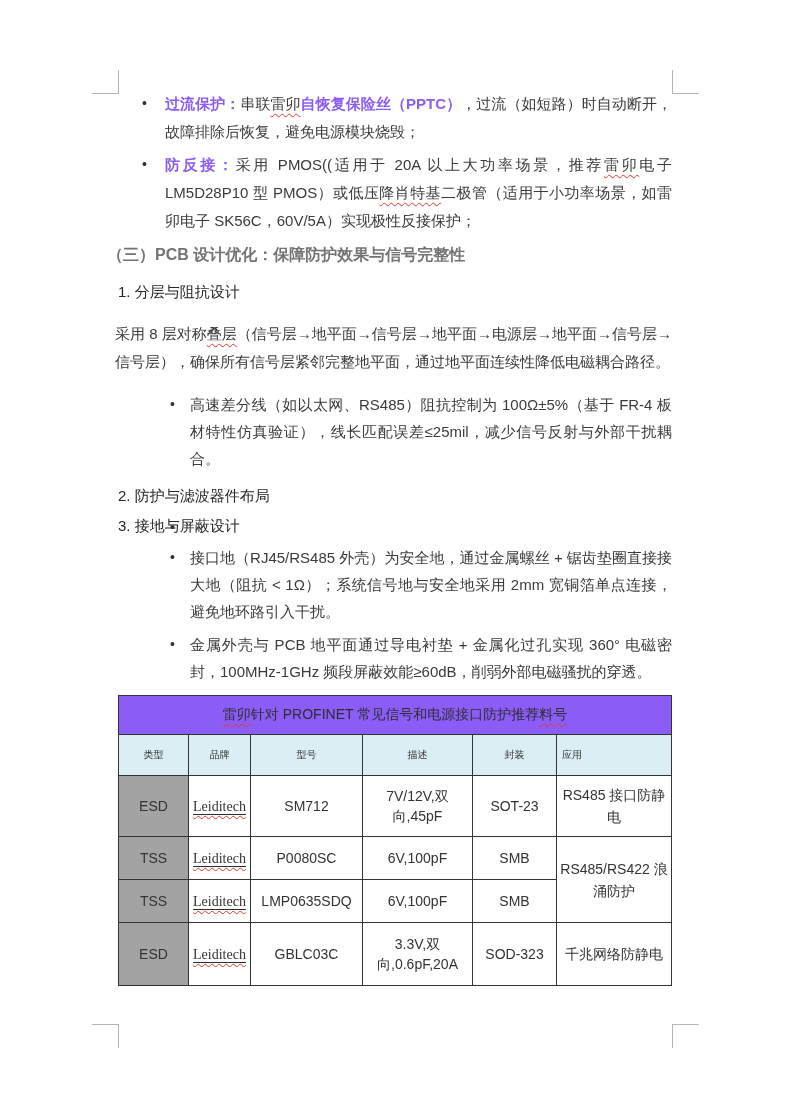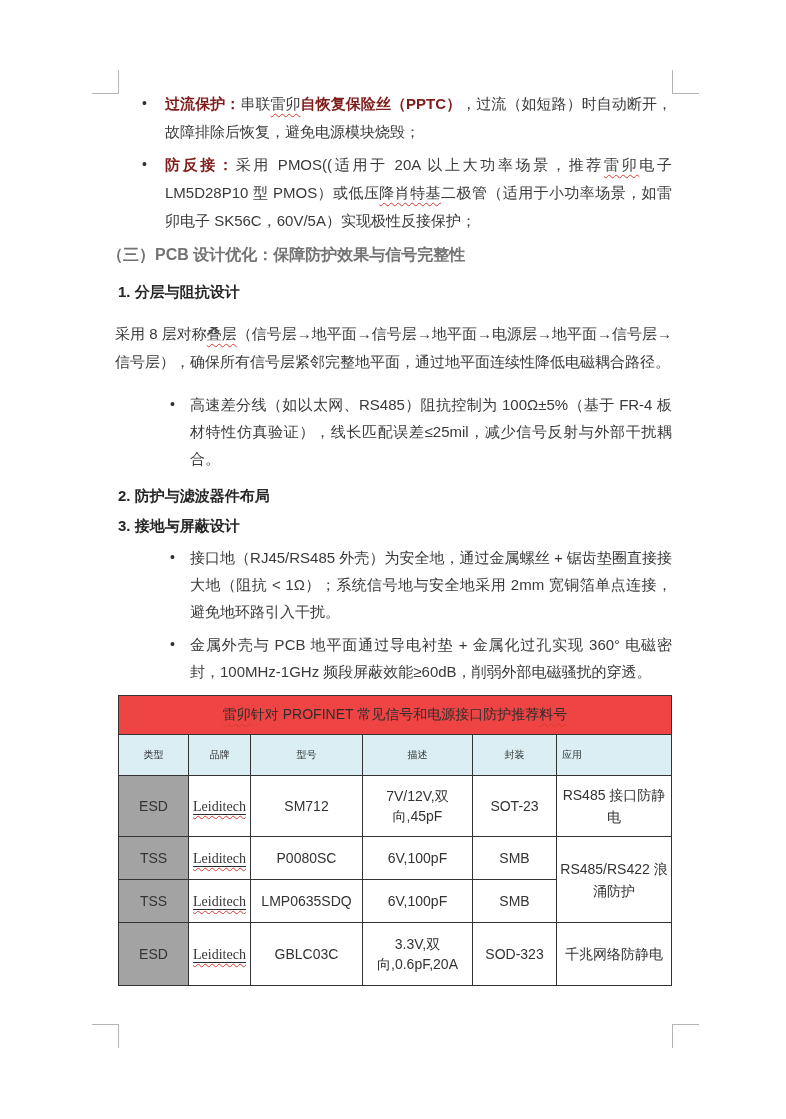--- a/index.html
+++ b/index.html
@@ -20,25 +20,25 @@
 
   .content{position:absolute;left:0;top:0;width:786px;padding-top:90px;}
 
   
   .b1,.b2,.para{font-size:15px;line-height:27px;text-align:justify;position:relative;}
   .b1{margin-left:138px;width:534px;padding-left:27px;box-sizing:border-box;}
   .b2{margin-left:166px;width:506px;padding-left:24px;box-sizing:border-box;}
   .para{margin-left:115px;width:557px;}
   .marker{position:absolute;left:4px;top:0;color:#303030;font-size:14px;}
   .h3x{margin:8px 0 0 107px;font-size:16px;line-height:26px;font-weight:bold;color:#737373;}
-  .h4x{margin:12px 0 0 118px;font-size:15px;line-height:24px;font-weight:bold;color:#262626;}
+  .h4x{margin:12px 0 0 118px;font-size:15px;line-height:24px;font-weight:normal;color:#262626;}
   .mt6{margin-top:6px;}
   .mt8{margin-top:16px;}
   .mt2{margin-top:2px;}
-  .bold{font-weight:bold;color:#7f1d1d;}
+  .bold{font-weight:bold;color:#8b5cf6;}
   .wavy{
     text-decoration:underline;
     text-decoration-style:wavy;
     text-decoration-color:#d93b2f;
     text-decoration-thickness:1px;
     text-underline-offset:4px;
     text-decoration-skip-ink:none;
     font-family:Liberation Serif, serif;
   }
   .usolid{
@@ -59,21 +59,21 @@
     color:#333333;
   }
   table.rec td,table.rec th{
     border:1px solid #333333;
     padding:2px 3px;
     vertical-align:middle;
     text-align:center;
     font-weight:normal;
     overflow:hidden;
   }
-  .t-title{height:34px;background:#ef4444;text-align:center;font-size:14px;color:#2e2e2e;}
+  .t-title{height:34px;background:#8b5cf6;text-align:center;font-size:14px;color:#2e2e2e;}
   tr.thead-row th{height:36px;background:#daeef3;font-size:10px;}
   tr.thead-row th.c-app{text-align:left;padding-left:5px;}
   td.blue{background:#a3a3a3;}
   td.c-desc{white-space:pre-line;line-height:20px;}
   td.c-app{text-align:left;padding-left:5px;line-height:22px;}
   tr.r1 td{height:56px;}
   tr.r2 td{height:38px;}
   tr.r3 td{height:38px;}
   tr.r4 td{height:58px;}
 </style>

